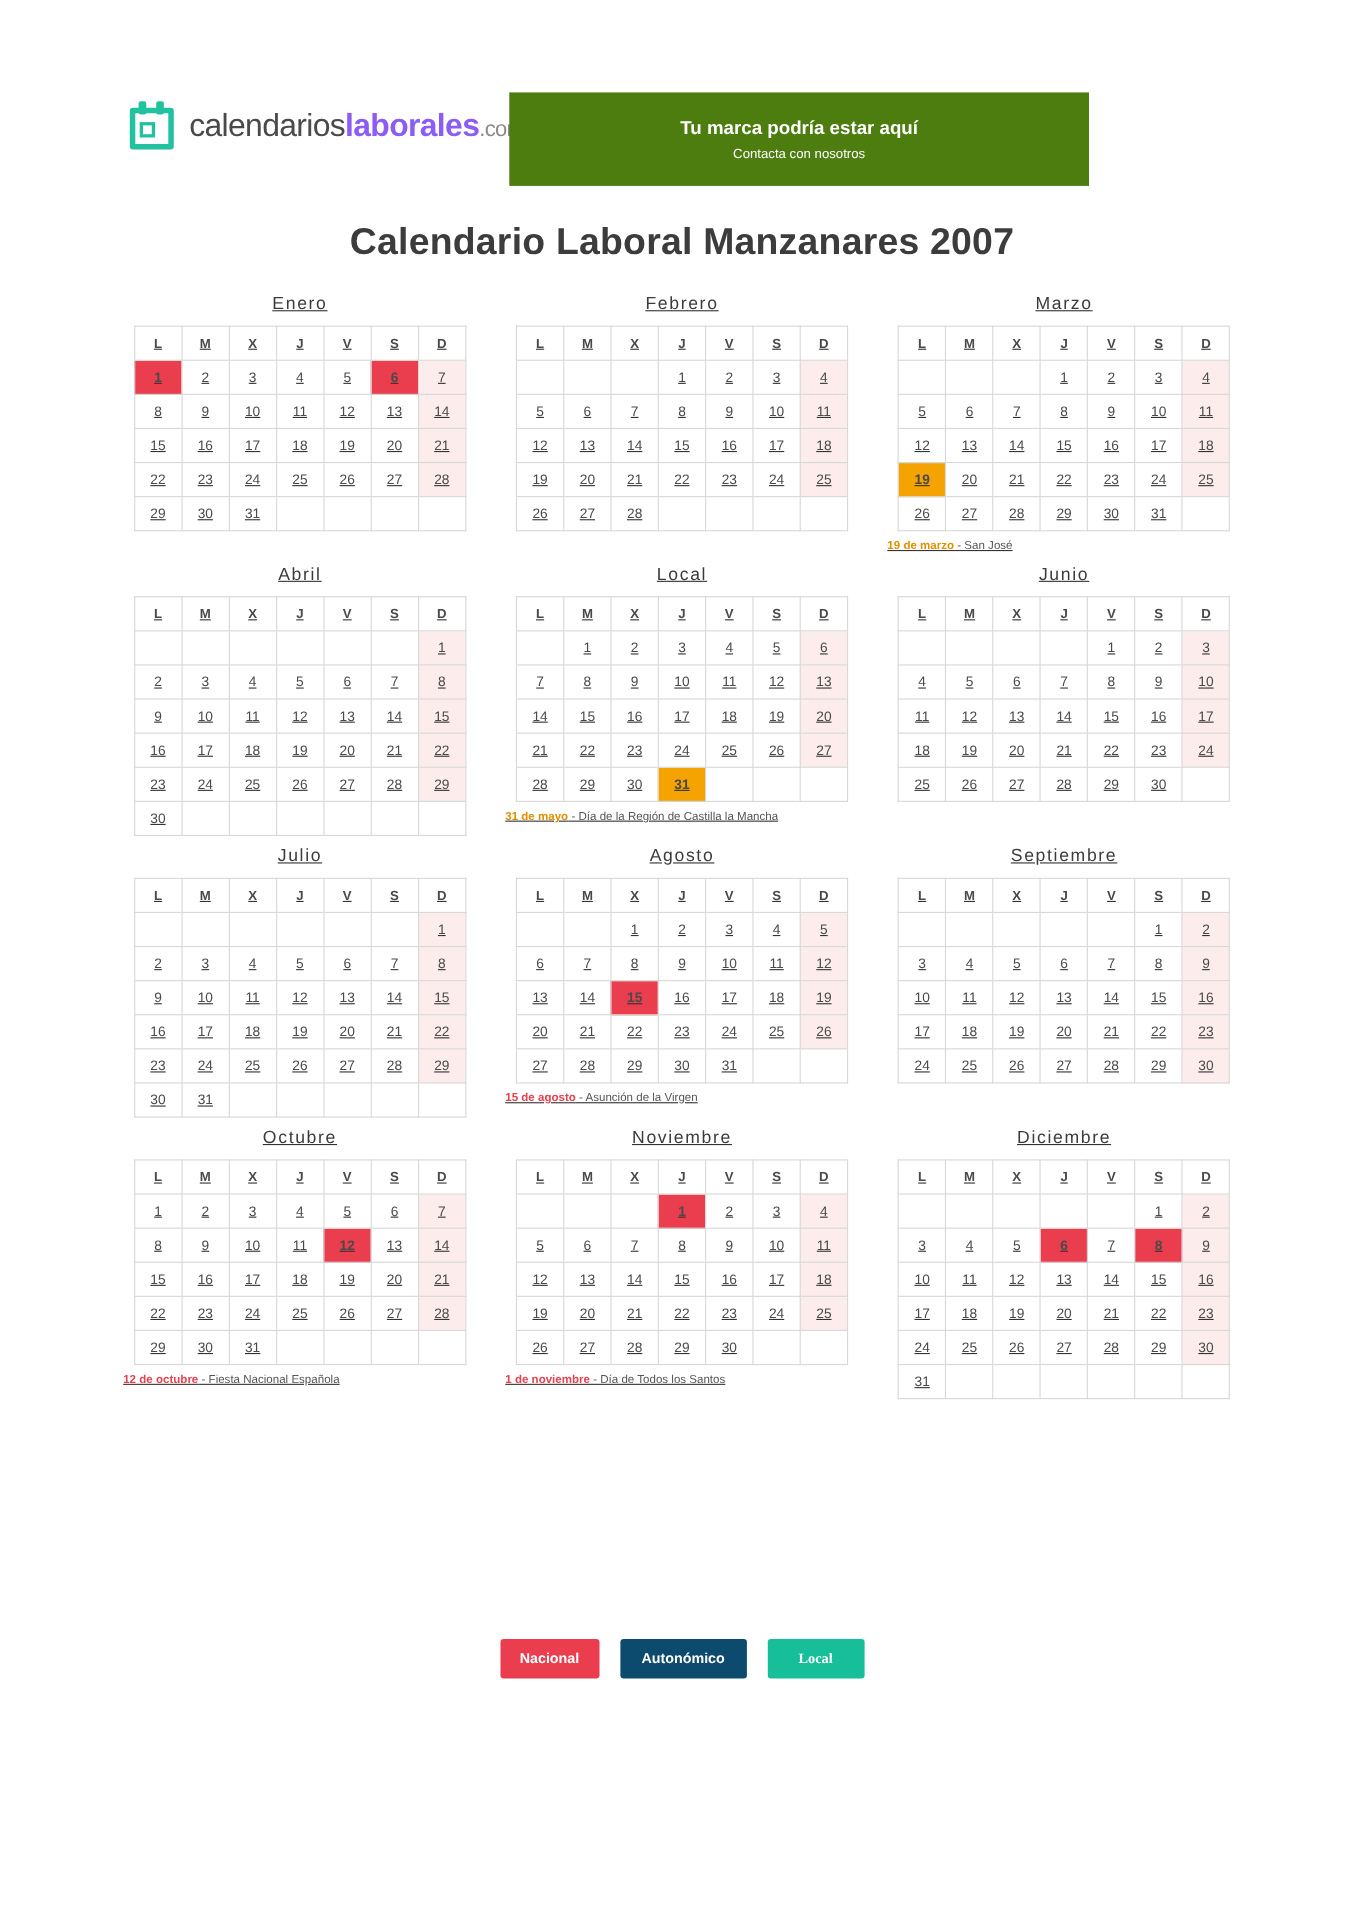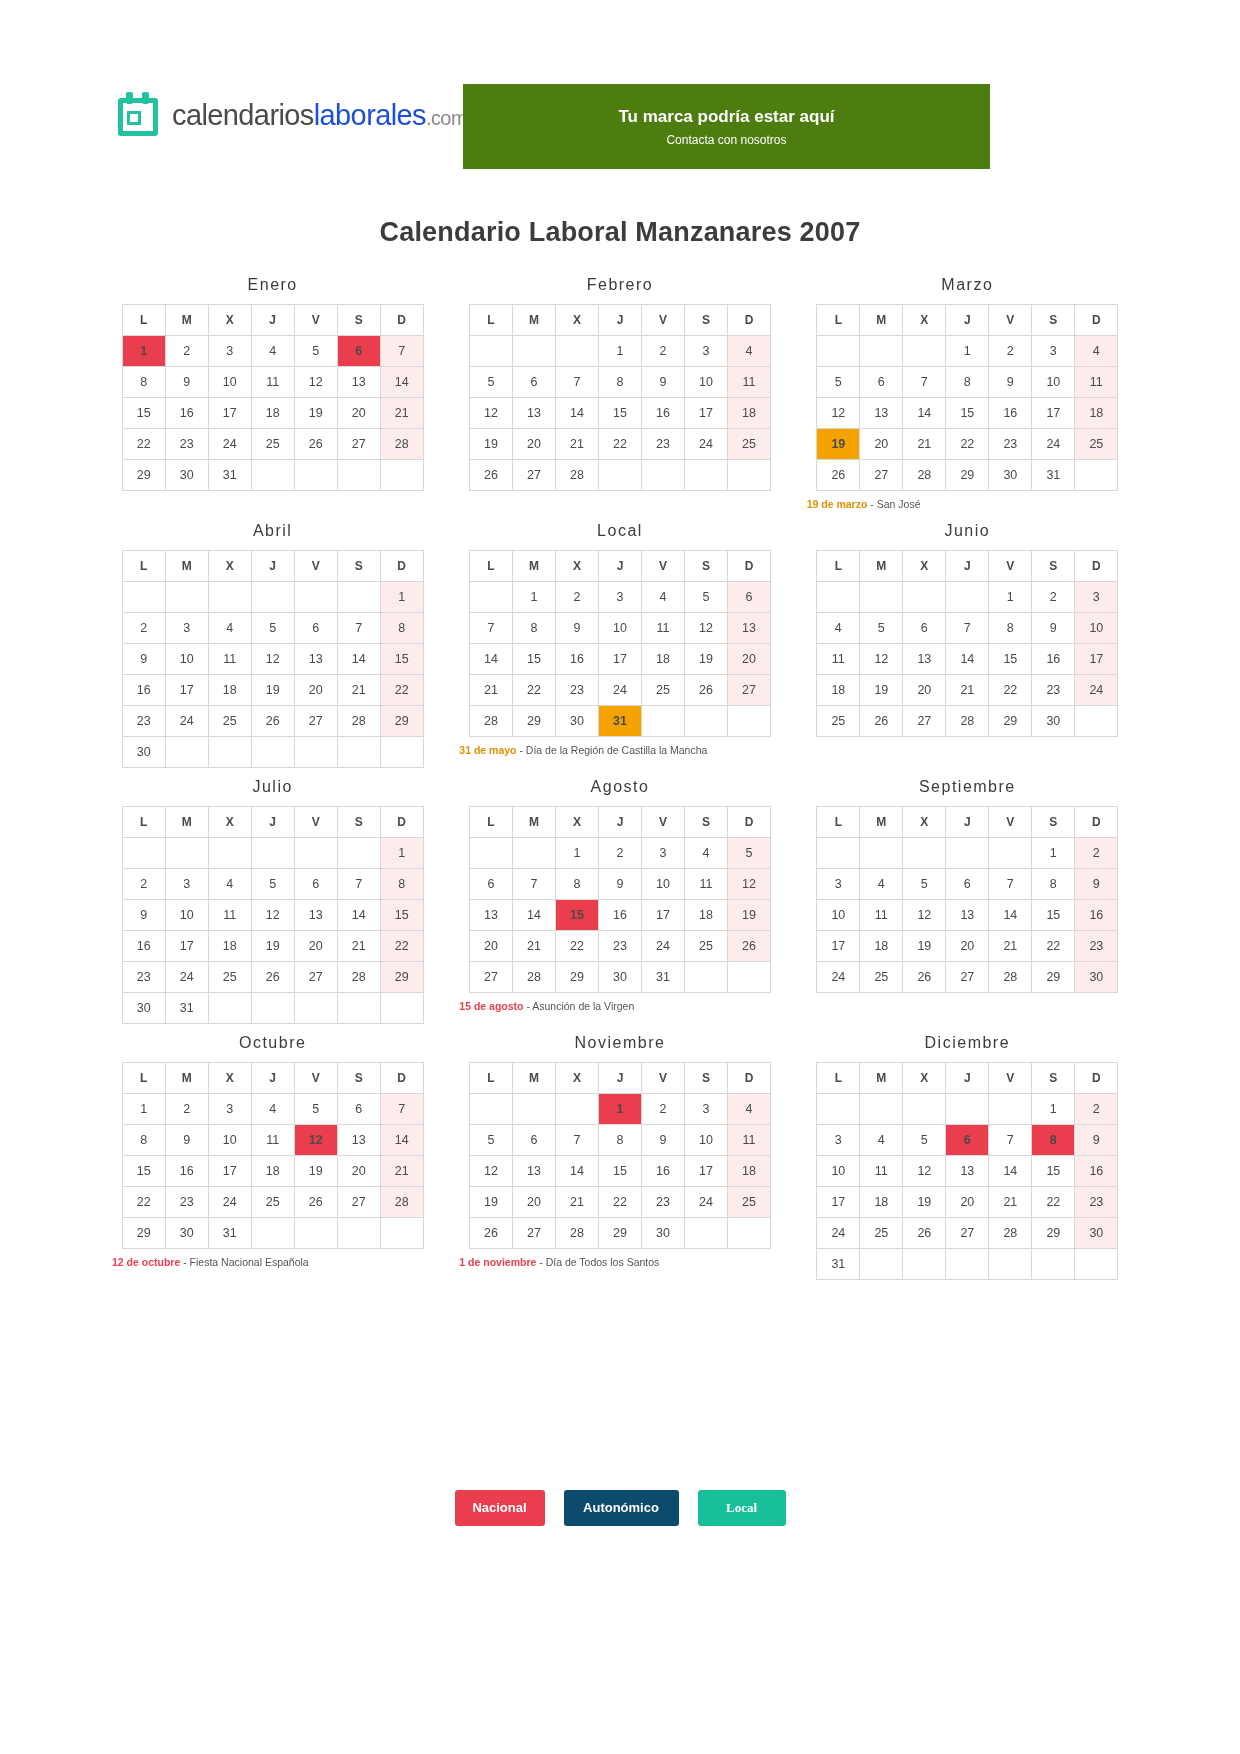--- a/index.html
+++ b/index.html
@@ -64,21 +64,21 @@
     background: #ffffff;
     border: 3px solid #22c2a0;
     box-sizing: border-box;
   }
   .logo-text {
     font-size: 29px;
     letter-spacing: -0.6px;
     white-space: nowrap;
   }
   .logo-text .t1 { color: #4a4a4a; }
-  .logo-text .t2 { color: #1d4ed8; font-weight: normal; }
+  .logo-text .t2 { color: #8b5cf6; font-weight: bold; }
   .logo-text .t3 { color: #8a8a8a; font-size: 20px; }
 
   .banner {
     position: absolute;
     left: 463px;
     top: 84px;
     width: 527px;
     height: 85px;
     background: #4d7c0f;
     color: #ffffff;
@@ -91,37 +91,38 @@
     font-size: 17px;
     font-weight: bold;
     margin-bottom: 6px;
   }
   .banner .b2 {
     font-size: 12px;
   }
 
   .title {
     text-align: center;
-    font-size: 27px;
+    font-size: 34px;
     font-weight: bold;
     color: #3c3c3c;
-    margin-top: 32px;
+    margin-top: 16px;
     letter-spacing: 0.2px;
   }
 
   
   .months {
     margin: 28px 0 0 0;
     padding: 0 110px;
     display: grid;
     grid-template-columns: repeat(3, 1fr);
     column-gap: 22px;
   }
   .month-block {
     margin-bottom: 10px;
+    text-decoration: underline;
   }
   .month-name {
     text-align: center;
     font-size: 16px;
     color: #3b3b3b;
     letter-spacing: 1.5px;
     margin-bottom: 10px;
   }
   table.cal {
     border-collapse: collapse;

